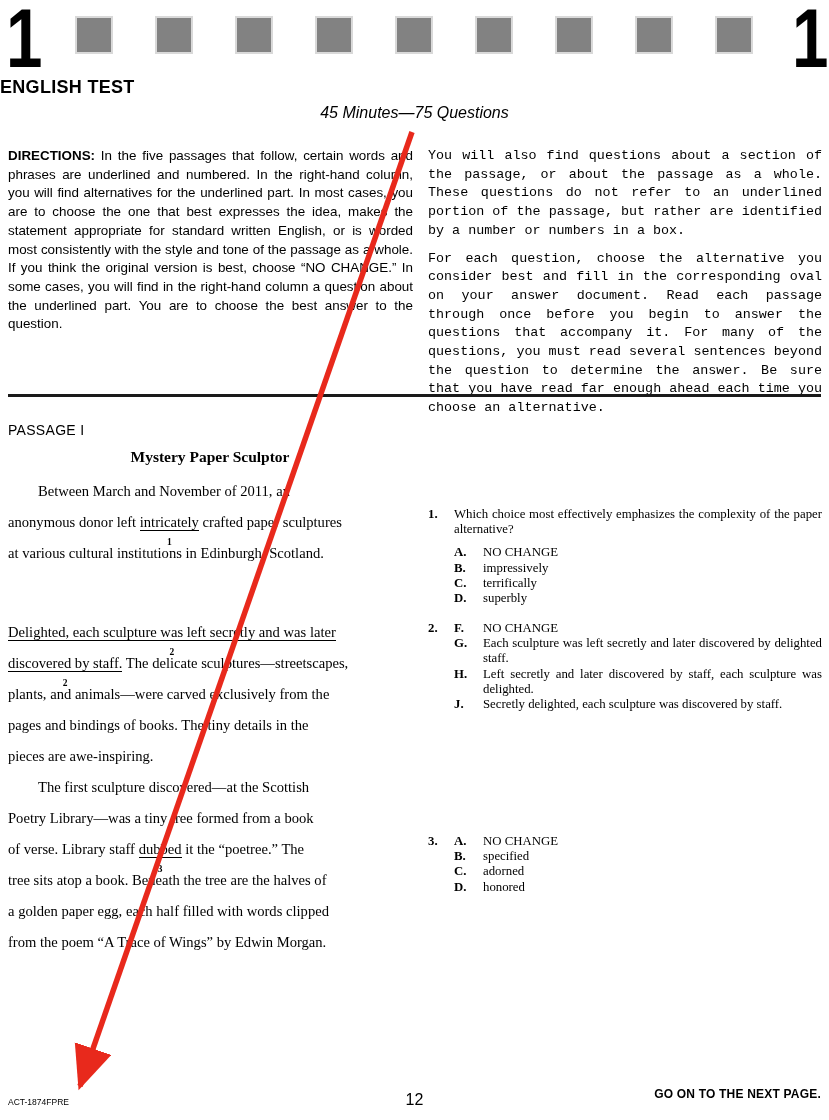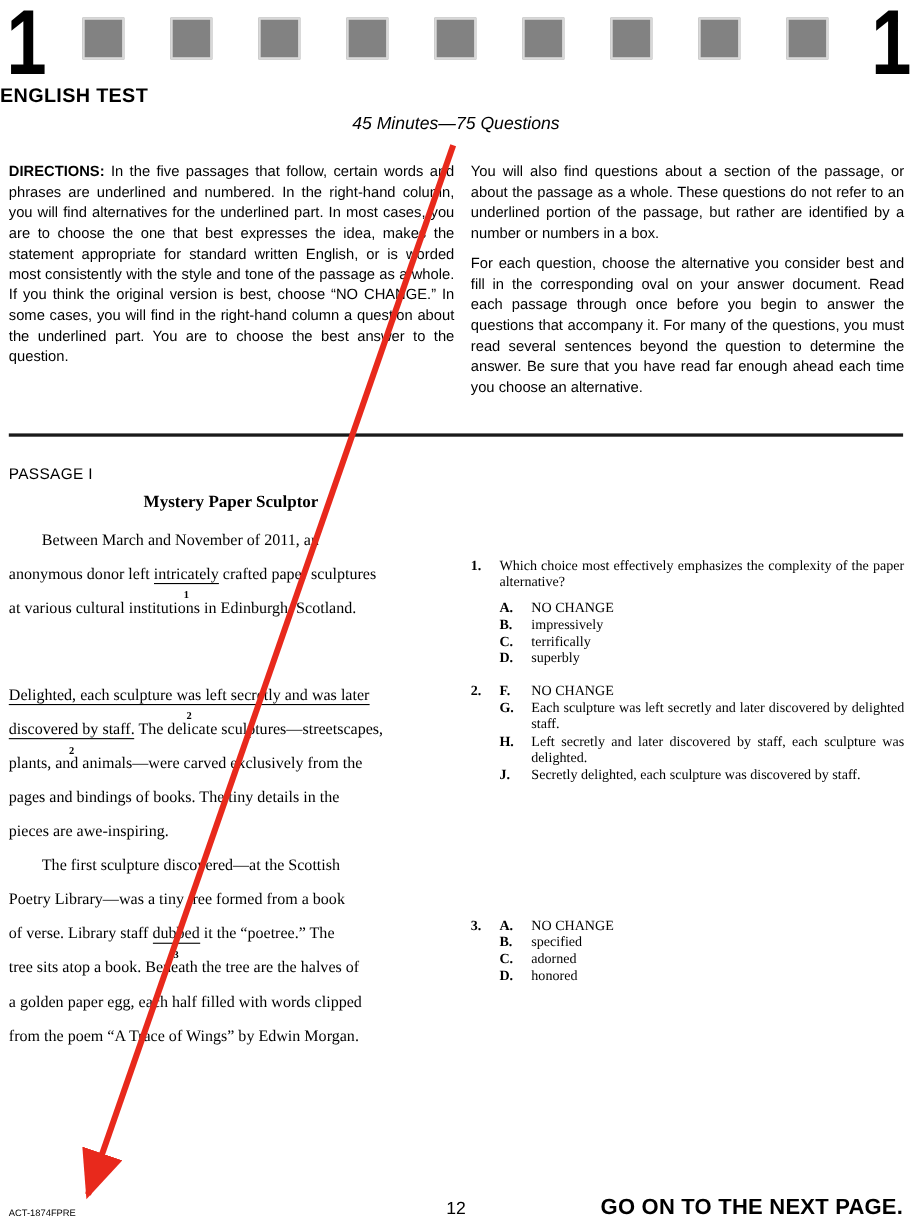--- a/index.html
+++ b/index.html
@@ -29,21 +29,21 @@
   .test-subtitle {
     position:absolute; left:0; right:0; top:104px; text-align:center;
     font-size:16px; font-style:italic;
   }
   
   .dir-col {
     position:absolute; top:147px; font-size:13.4px; line-height:18.7px;
     text-align:justify;
   }
   .dir-col.c1 { left:8px;  width:405px; }
-  .dir-col.c2 { left:428px; width:394px; }
+  .dir-col.c2 { left:428px; width:394px;font-family:Liberation Mono, monospace; }
   .dir-col p { margin:0 0 9px 0; }
   .rule {
     position:absolute; left:8px; width:813px; top:394px; height:3px; background:#1a1a1a;
   }
   
   .passage-label {
     position:absolute; left:8px; top:422px; font-size:14px; font-weight:normal; letter-spacing:.3px;text-align:right;
   }
   .passage-title {
     position:absolute; left:8px; width:404px; top:448px; text-align:center;
@@ -73,21 +73,21 @@
   .qnum { width:26px; flex:0 0 26px; font-weight:bold; }
   .qbody { flex:1; }
   .qstem { text-align:justify; }
   .opts.gap { margin-top:8px; }
   .optrow { display:flex; }
   .olet { width:29px; flex:0 0 29px; font-weight:bold; }
   .otext { flex:1; text-align:justify; }
   
   .form-code { position:absolute; left:8px; top:1097px; font-size:8.5px; }
   .page-num  { position:absolute; left:0; right:0; top:1091px; text-align:center; font-size:16px; }
-  .go-on     { position:absolute; right:8px; top:1087px; font-size:20px; font-weight:bold; letter-spacing:.2px; }
+  .go-on     { position:absolute; right:8px; top:1087px; font-size:12px; font-weight:bold; letter-spacing:.2px; }
   
   .anno { position:absolute; left:0; top:0; z-index:9; pointer-events:none; }
 </style>
 </head>
 <body>
 
 <div class="page">
 
   <div class="corner-num left">1</div>
   <div class="corner-num right">1</div>

